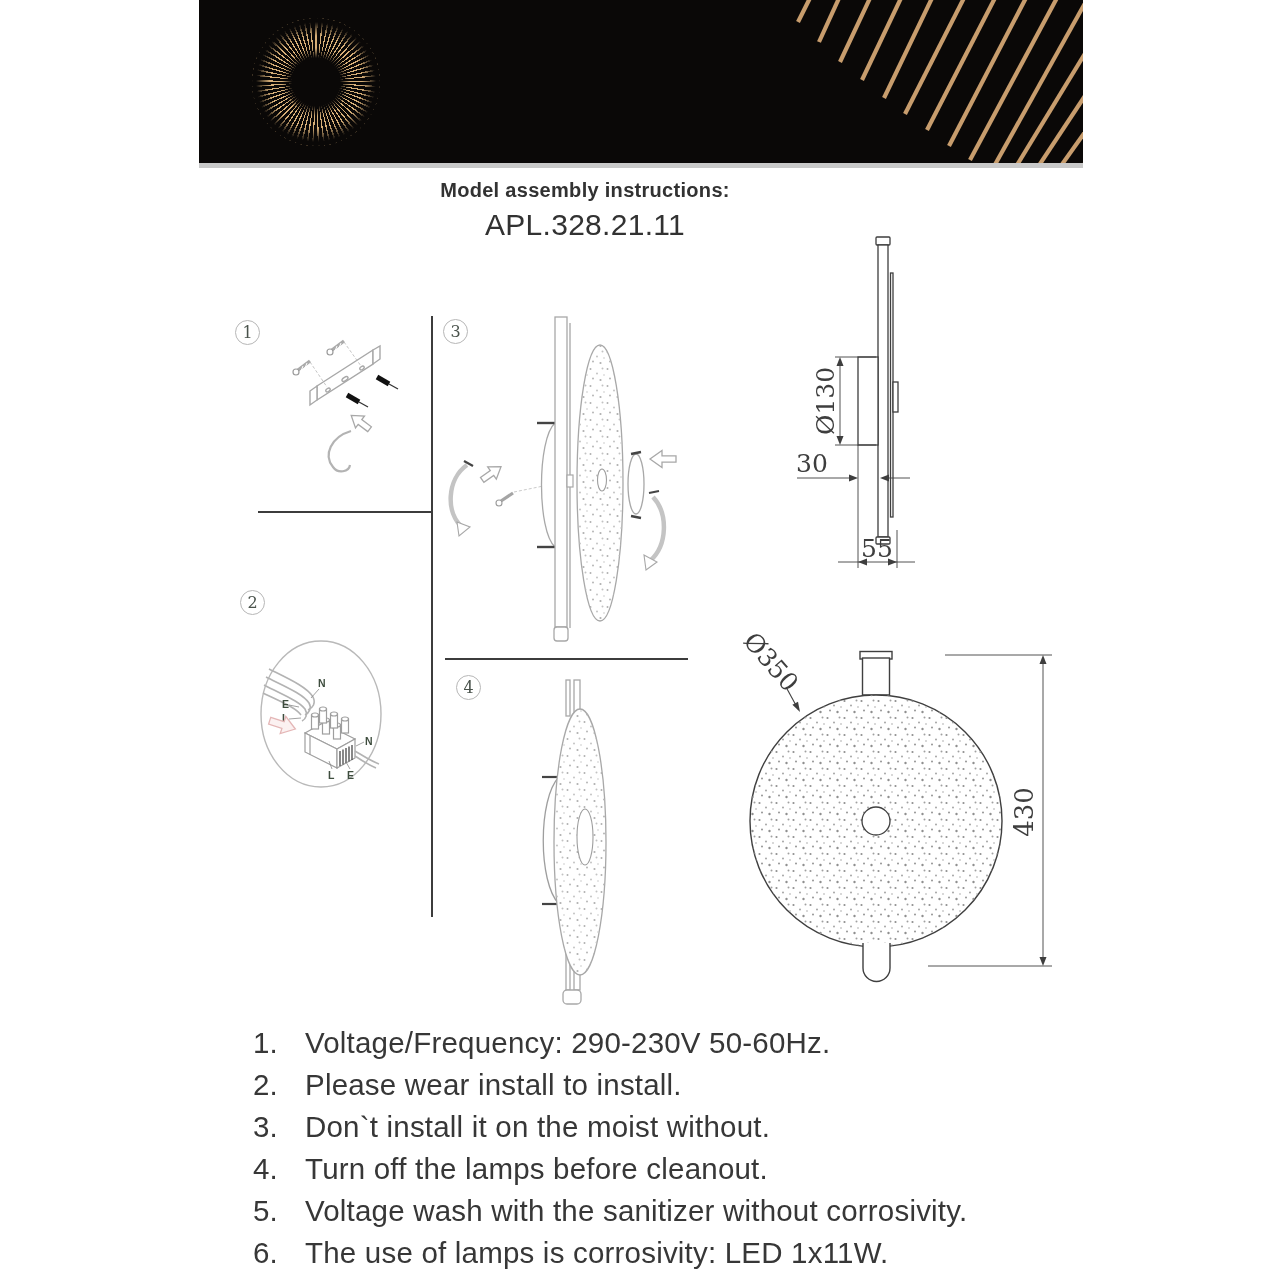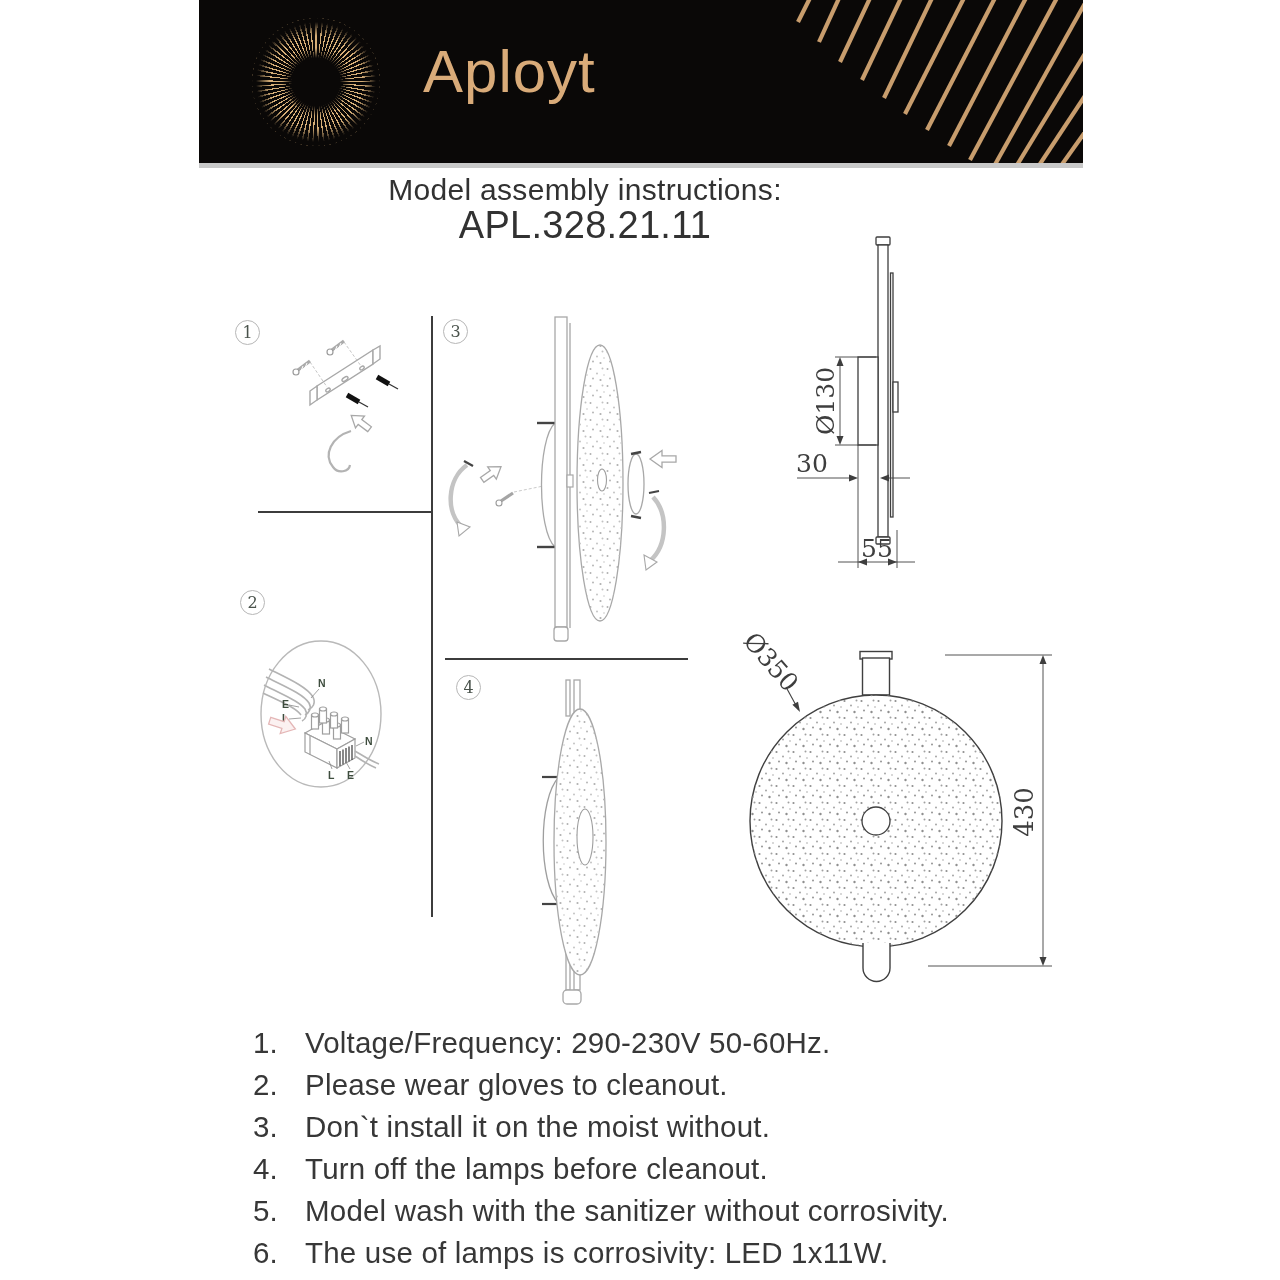--- a/index.html
+++ b/index.html
@@ -12,22 +12,22 @@
   .sunburst{position:absolute;left:53px;top:18px;width:128px;height:128px;border-radius:50%;
             background:repeating-conic-gradient(rgba(226,184,126,.95) 0deg 1.6deg,#0a0807 1.6deg 5.2deg);}
   .sunburst::after{content:"";position:absolute;inset:0;border-radius:50%;
             background:radial-gradient(circle,#0a0807 0 24px,rgba(10,8,7,0) 34px,rgba(10,8,7,0) 46px,#0a0807 60px);}
   .brand{position:absolute;left:224px;top:42px;font-size:60px;line-height:60px;color:#d9ab79;
          letter-spacing:1px;font-family:"Liberation Sans",sans-serif;}
   .rays-svg{position:absolute;left:0;top:0;width:884px;height:163px;}
 
   
   .title-block{position:absolute;left:190px;top:172px;width:790px;text-align:center;color:#323232;}
-  .title-line1{font-size:30px;line-height:36px;letter-spacing:.3px;}
-  .title-line2{font-size:38px;line-height:34px;letter-spacing:.3px;}
+  .title-line1{font-size:20px;line-height:36px;letter-spacing:.3px;font-weight:bold;}
+  .title-line2{font-size:30px;line-height:34px;letter-spacing:.3px;}
 
   
   .divider{position:absolute;background:#3c3c3c;}
 
   
   .badge{position:absolute;width:23px;height:23px;border:1.5px solid #b7b7b7;border-radius:50%;
          display:flex;align-items:center;justify-content:center;
          font-family:"DejaVu Serif",serif;font-size:16px;color:#49524b;background:#fff;}
 
   
@@ -39,21 +39,20 @@
   .ins-num{width:52px;flex:0 0 52px;}
   .ins-text{flex:1;}
 </style>
 </head>
 <body>
 
 <div class="page">
 
   <div class="banner">
     <div class="sunburst"></div>
-    <div class="brand">Aployt</div>
     <svg class="rays-svg" viewBox="0 0 884 163">
       <g stroke="#c89d6d" stroke-width="4.2" fill="none">
         <line x1="612" y1="-4" x2="599" y2="22"></line>
         <line x1="641" y1="-4" x2="620" y2="42"></line>
         <line x1="672" y1="-4" x2="641" y2="62"></line>
         <line x1="703" y1="-4" x2="663" y2="80"></line>
         <line x1="734" y1="-4" x2="685" y2="98"></line>
         <line x1="766" y1="-4" x2="706" y2="114"></line>
         <line x1="797" y1="-4" x2="728" y2="130"></line>
         <line x1="828" y1="-4" x2="750" y2="146"></line>
@@ -363,33 +362,33 @@
     </g>
   </svg>
 
   <div class="ins-list">
     <div class="ins-row">
       <span class="ins-num">1.</span>
       <span class="ins-text">Voltage/Frequency: 290-230V 50-60Hz.</span>
     </div>
     <div class="ins-row">
       <span class="ins-num">2.</span>
-      <span class="ins-text">Please wear gloves to cleanout.</span>
+      <span class="ins-text">Please wear install to install.</span>
     </div>
     <div class="ins-row">
       <span class="ins-num">3.</span>
       <span class="ins-text">Don`t install it on the moist without.</span>
     </div>
     <div class="ins-row">
       <span class="ins-num">4.</span>
       <span class="ins-text">Turn off the lamps before cleanout.</span>
     </div>
     <div class="ins-row">
       <span class="ins-num">5.</span>
-      <span class="ins-text">Model wash with the sanitizer without corrosivity.</span>
+      <span class="ins-text">Voltage wash with the sanitizer without corrosivity.</span>
     </div>
     <div class="ins-row">
       <span class="ins-num">6.</span>
       <span class="ins-text">The use of lamps is corrosivity: LED 1x11W.</span>
     </div>
   </div>
 
 </div>
 
 </body></html>

